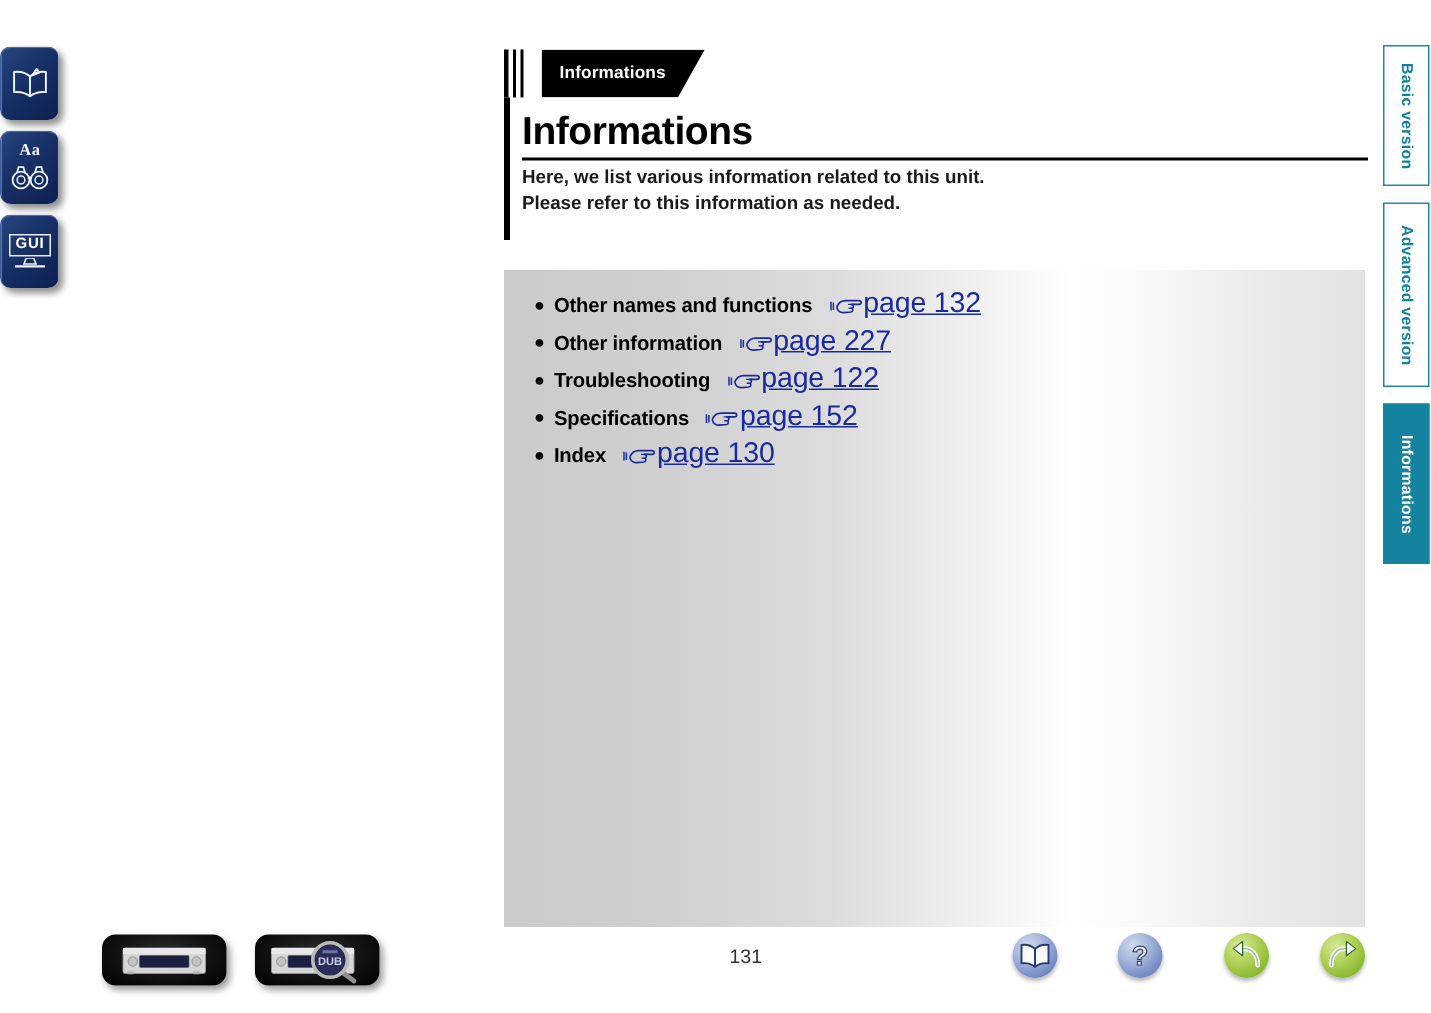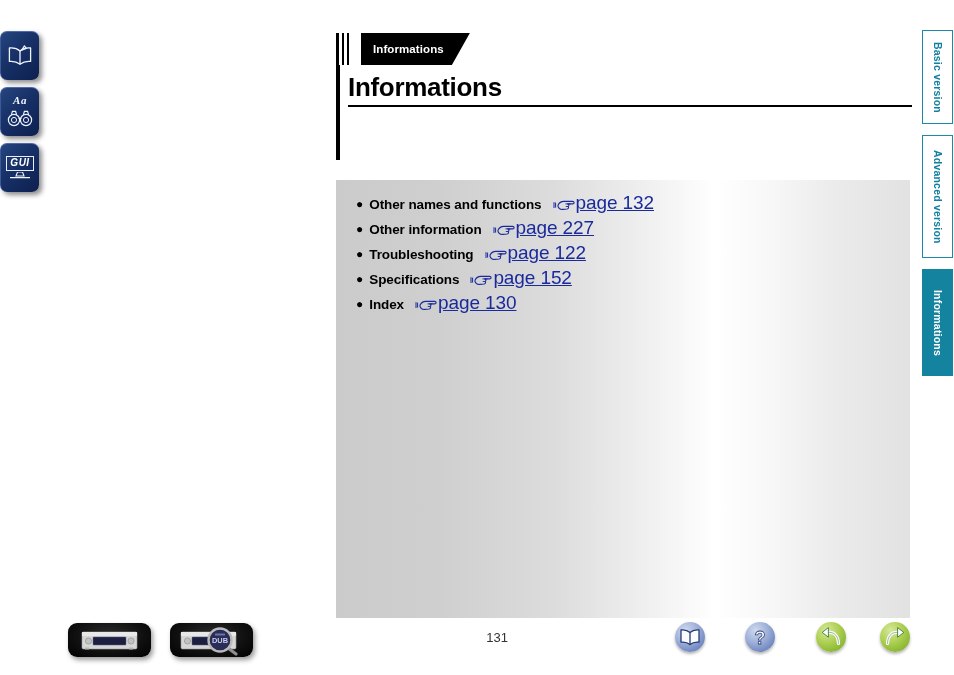--- a/index.html
+++ b/index.html
@@ -30,21 +30,20 @@
     margin-bottom: 7px;
     border-radius: 7px;
     background: linear-gradient(135deg, #26457f 0%, #173066 45%, #0d2050 100%);
     box-shadow: 3px 3px 5px rgba(0,0,0,0.45);
     border-top: 1px solid #4e6aa8;
     border-left: 1px solid #3c5998;
     display: flex;
     align-items: center;
     justify-content: center;
     overflow: hidden;
-    font-style: italic;
   }
   .rail-btn svg { display: block; }
   .rail-label-aa {
     position: absolute;
     top: 6px;
     left: 0; right: 0;
     text-align: center;
     color: #f2f5ff;
     font-family: "Liberation Serif", serif;
     font-size: 11px;
@@ -329,20 +328,22 @@
       <div class="bar thin"></div>
     </div>
 
     <div id="section-tab">Informations</div>
 
     <div id="left-rule"></div>
 
     <div id="page-title">Informations</div>
     <div id="title-rule"></div>
 
+    <div id="intro">Here, we list various information related to this unit.
+Please refer to this information as needed.</div>
   </div>
 
   <div id="content-panel">
     <div id="link-list">
 
       <div class="link-row">
         <span class="bullet">●</span>
         <span class="row-label">Other names and functions</span>
         <span class="hand-icon">
           <svg width="22" height="12" viewBox="0 0 22 12">

